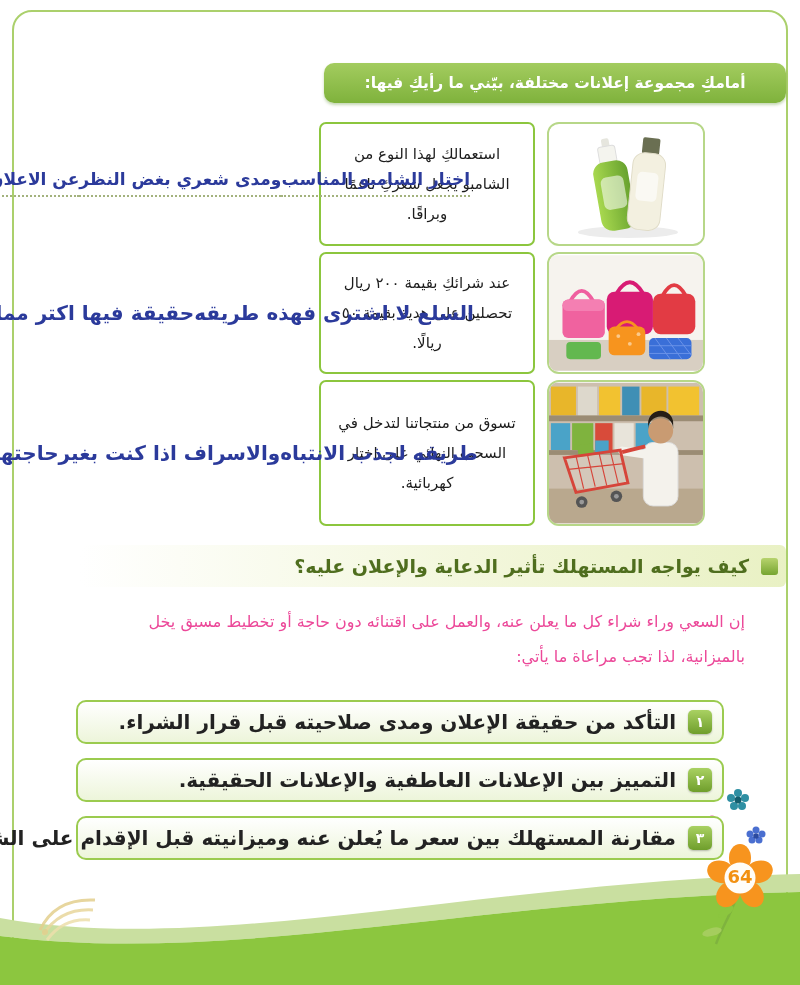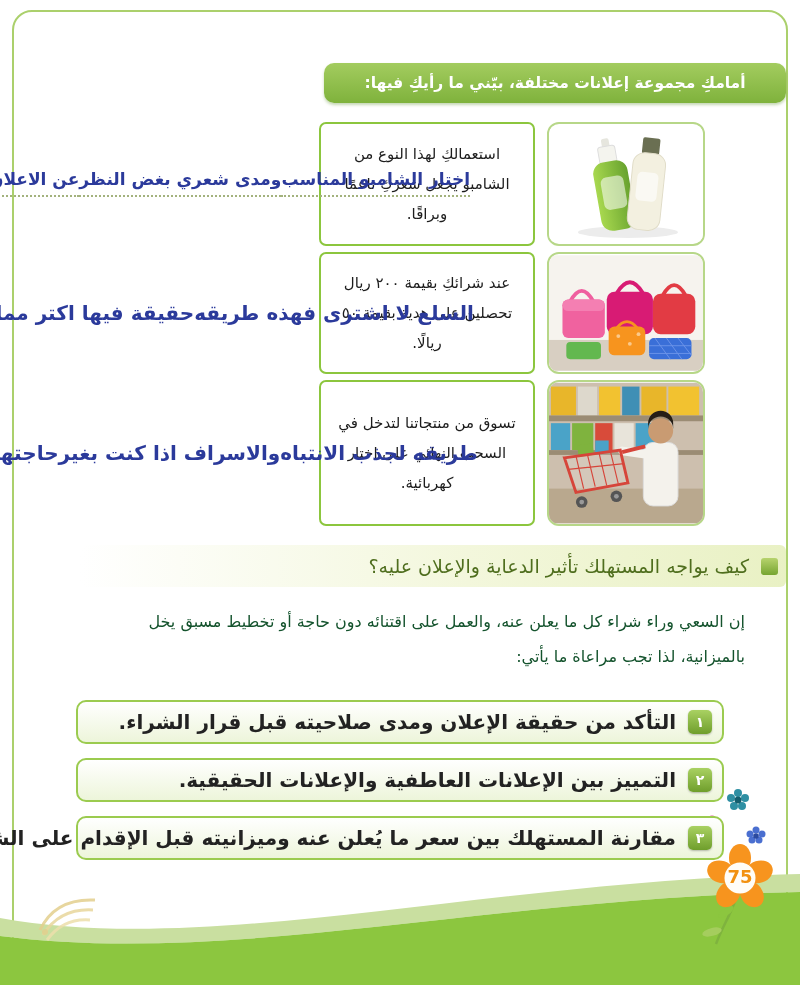--- a/index.html
+++ b/index.html
@@ -50,25 +50,25 @@
   
   .section-heading {
     position:absolute; top:545px; right:14px; left:80px; height:42px; z-index:3;
     background:linear-gradient(to left, #e9f1c4 0%, #f3f7dc 45%, #ffffff 100%);
     border-radius:6px; display:flex; align-items:center; padding:0 8px;
   }
   .bullet {
     flex:none; width:17px; height:17px; border-radius:3px; margin-left:12px;
     background:linear-gradient(#b7d36d,#76a531);
   }
-  .heading-text { font-size:19px; font-weight:normal; color:#4f6e1e; }
+  .heading-text { font-size:19px; font-weight:bold; color:#4f6e1e; }
   
   .intro {
     position:absolute; top:604px; right:55px; left:92px; z-index:3;
-    font-size:16px; line-height:2.2; color:#14532d; text-align:right;
+    font-size:16px; line-height:2.2; color:#ec4899; text-align:right;
   }
   
   .point-box {
     position:absolute; right:76px; left:76px; height:44px; z-index:3;
     border:2px solid #9bcb4f; border-radius:10px;
     background:linear-gradient(#ffffff,#edf5da);
     display:flex; align-items:center; gap:12px; padding:0 10px;
   }
   .p1 { top:700px; } .p2 { top:758px; } .p3 { top:816px; }
   .num-badge {
@@ -280,20 +280,20 @@
       </g>
     <g transform="rotate(216 58 98)">
         <ellipse cx="58" cy="78" rx="11" ry="14" fill="#f7941e"></ellipse>
       </g>
     <g transform="rotate(288 58 98)">
         <ellipse cx="58" cy="78" rx="11" ry="14" fill="#f7941e"></ellipse>
       </g>
     <circle cx="58" cy="98" r="15.5" fill="#fffdf8"></circle>
   </g>
 </svg>
-<div class="page-number">75</div>
+<div class="page-number">64</div>
 
 <svg class="logo" viewBox="0 0 66 52">
   <path d="M5,40 Q20,8 60,10" stroke="#e3cf8e" stroke-width="3" fill="none"></path>
   <path d="M8,45 Q25,18 58,20" stroke="#e8d79c" stroke-width="3" fill="none"></path>
   <path d="M12,50 Q28,28 55,30" stroke="#eddfab" stroke-width="3" fill="none"></path>
   <circle cx="10" cy="42" r="3" fill="#e3cf8e"></circle>
 </svg>
 
 </body></html>

